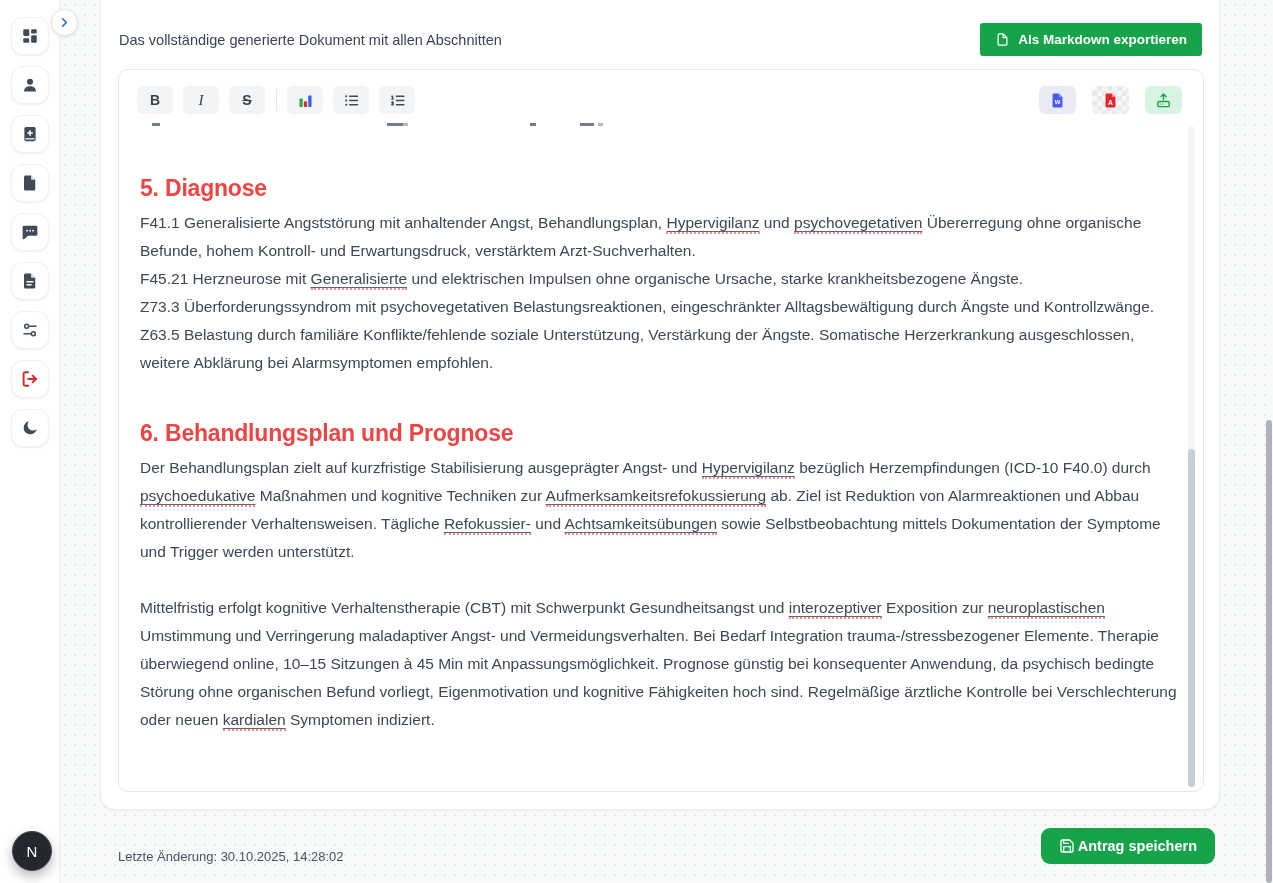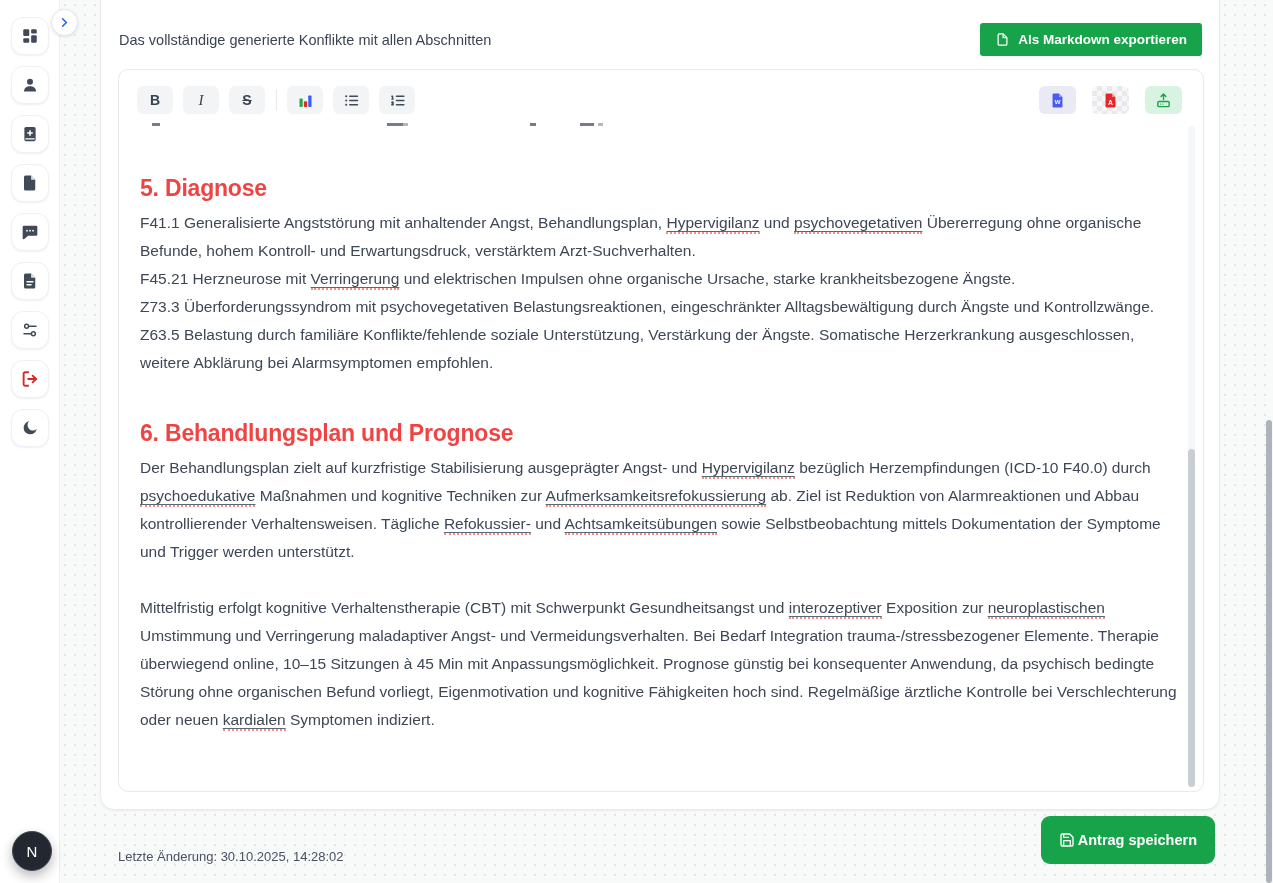--- a/index.html
+++ b/index.html
@@ -125,21 +125,21 @@
     position:absolute; right:1px; top:420px; width:6px; height:463px;
     background:#aeb3bb; border-radius:3px; z-index:9; cursor:pointer;
   }
   
   .footer-row {
     position:absolute; left:100px; width:1120px; top:818px; height:46px;
     display:flex; align-items:flex-end; justify-content:space-between; z-index:3;
   }
   .last-modified { font-size:13px; color:#4a5160; margin-left:18px; }
   .save-btn {
-    background:#16a34a; color:#fff; border:none; border-radius:9px; height:48px;
+    background:#16a34a; color:#fff; border:none; border-radius:9px; height:36px;
     padding:0 18px; margin-right:5px; font-size:14.5px; font-weight:700; font-family:inherit;
     display:flex; align-items:center; gap:3px; cursor:pointer;
   }
 </style>
 </head>
 <body>
 
 <div class="main-bg"></div>
 
 <nav class="sidebar">
@@ -212,21 +212,21 @@
     <path d="M9 6l6 6-6 6" fill="none" stroke="#2563eb" stroke-width="2.6" stroke-linecap="round" stroke-linejoin="round"></path>
   </svg>
 </div>
 
 <div class="avatar">
   <span>N</span>
 </div>
 
 <section class="card">
   <div class="card-header">
-    <span class="subtitle">Das vollständige generierte Konflikte mit allen Abschnitten</span>
+    <span class="subtitle">Das vollständige generierte Dokument mit allen Abschnitten</span>
     <button class="md-btn">
       <svg viewBox="0 0 24 24" width="15" height="15">
         <path d="M13 3H7a2 2 0 0 0-2 2v14a2 2 0 0 0 2 2h10a2 2 0 0 0 2-2V9z" fill="none" stroke="#fff" stroke-width="2" stroke-linejoin="round"></path>
         <path d="M13 3v6h6" fill="none" stroke="#fff" stroke-width="2" stroke-linejoin="round"></path>
       </svg>
       <span>Als Markdown exportieren</span>
     </button>
   </div>
 
   <div class="editor">
@@ -282,21 +282,21 @@
         </button>
       </div>
     </div>
 
     <div class="editor-content">
       <div class="clipped-line"></div>
       <div>
           <h2 class="doc-h">5. Diagnose</h2>
           <div class="sec">
             <p class="doc-p"><span>F41.1 Generalisierte Angststörung mit anhaltender Angst, Behandlungsplan, </span><span class="term">Hypervigilanz</span><span> und </span><span class="term">psychovegetativen</span><span> Übererregung ohne organische Befunde, hohem Kontroll- und Erwartungsdruck, verstärktem Arzt-Suchverhalten.</span></p>
-            <p class="doc-p"><span>F45.21 Herzneurose mit </span><span class="term">Verringerung</span><span> und elektrischen Impulsen ohne organische Ursache, starke krankheitsbezogene Ängste.</span></p>
+            <p class="doc-p"><span>F45.21 Herzneurose mit </span><span class="term">Generalisierte</span><span> und elektrischen Impulsen ohne organische Ursache, starke krankheitsbezogene Ängste.</span></p>
             <p class="doc-p"><span>Z73.3 Überforderungssyndrom mit psychovegetativen Belastungsreaktionen, eingeschränkter Alltagsbewältigung durch Ängste und Kontrollzwänge.</span></p>
             <p class="doc-p"><span>Z63.5 Belastung durch familiäre Konflikte/fehlende soziale Unterstützung, Verstärkung der Ängste. Somatische Herzerkrankung ausgeschlossen, weitere Abklärung bei Alarmsymptomen empfohlen.</span></p>
           </div>
           <h2 class="doc-h">6. Behandlungsplan und Prognose</h2>
           <div class="sec sec-gap">
             <p class="doc-p"><span>Der Behandlungsplan zielt auf kurzfristige Stabilisierung ausgeprägter Angst- und </span><span class="term">Hypervigilanz</span><span> bezüglich Herzempfindungen (ICD-10 F40.0) durch </span><span class="term">psychoedukative</span><span> Maßnahmen und kognitive Techniken zur </span><span class="term">Aufmerksamkeitsrefokussierung</span><span> ab. Ziel ist Reduktion von Alarmreaktionen und Abbau kontrollierender Verhaltensweisen. Tägliche </span><span class="term">Refokussier-</span><span> und </span><span class="term">Achtsamkeitsübungen</span><span> sowie Selbstbeobachtung mittels Dokumentation der Symptome und Trigger werden unterstützt.</span></p>
             <p class="doc-p"><span>Mittelfristig erfolgt kognitive Verhaltenstherapie (CBT) mit Schwerpunkt Gesundheitsangst und </span><span class="term">interozeptiver</span><span> Exposition zur </span><span class="term">neuroplastischen</span><span> Umstimmung und Verringerung maladaptiver Angst- und Vermeidungsverhalten. Bei Bedarf Integration trauma-/stressbezogener Elemente. Therapie überwiegend online, 10–15 Sitzungen à 45 Min mit Anpassungsmöglichkeit. Prognose günstig bei konsequenter Anwendung, da psychisch bedingte Störung ohne organischen Befund vorliegt, Eigenmotivation und kognitive Fähigkeiten hoch sind. Regelmäßige ärztliche Kontrolle bei Verschlechterung oder neuen </span><span class="term">kardialen</span><span> Symptomen indiziert.</span></p>
           </div>
         </div>
     </div>

